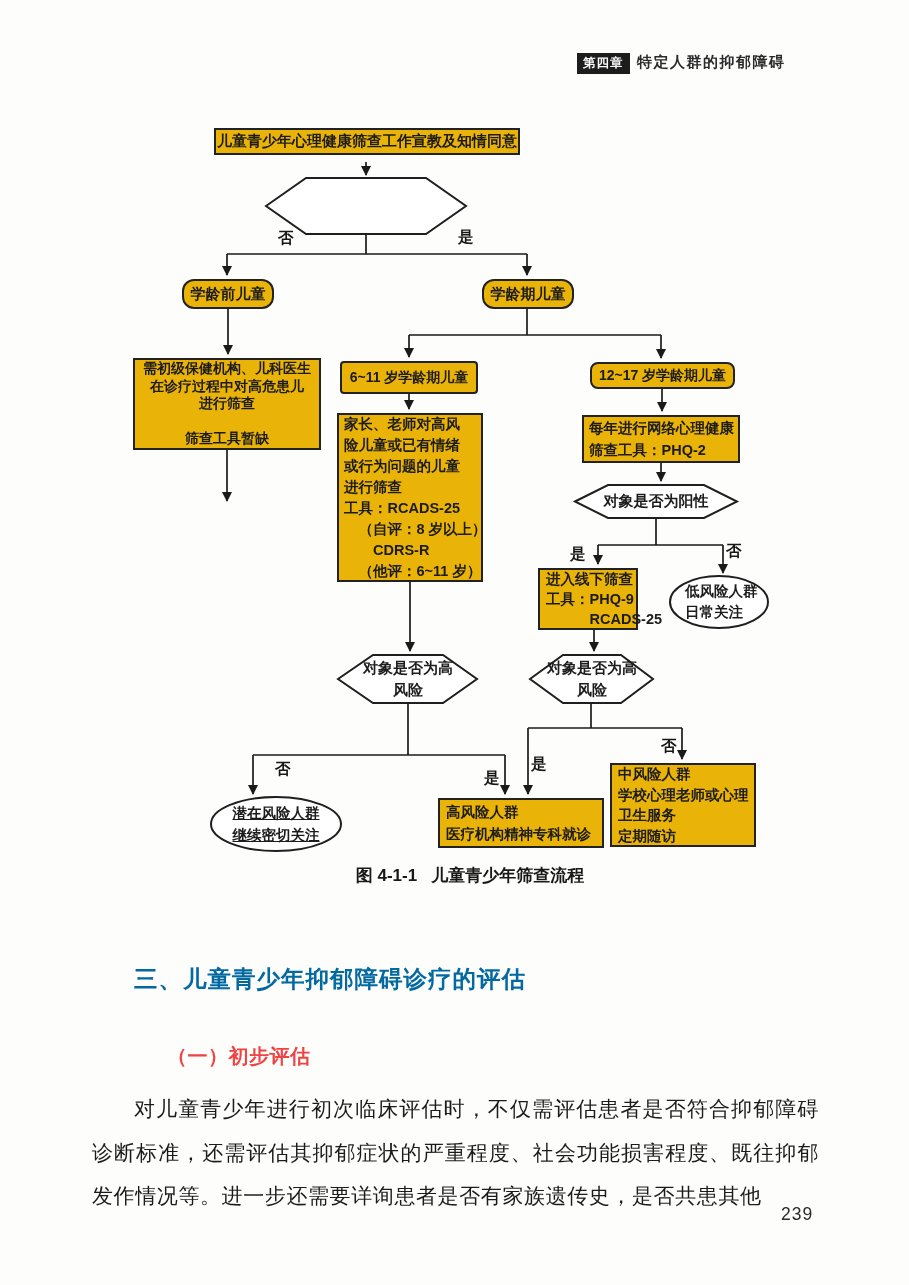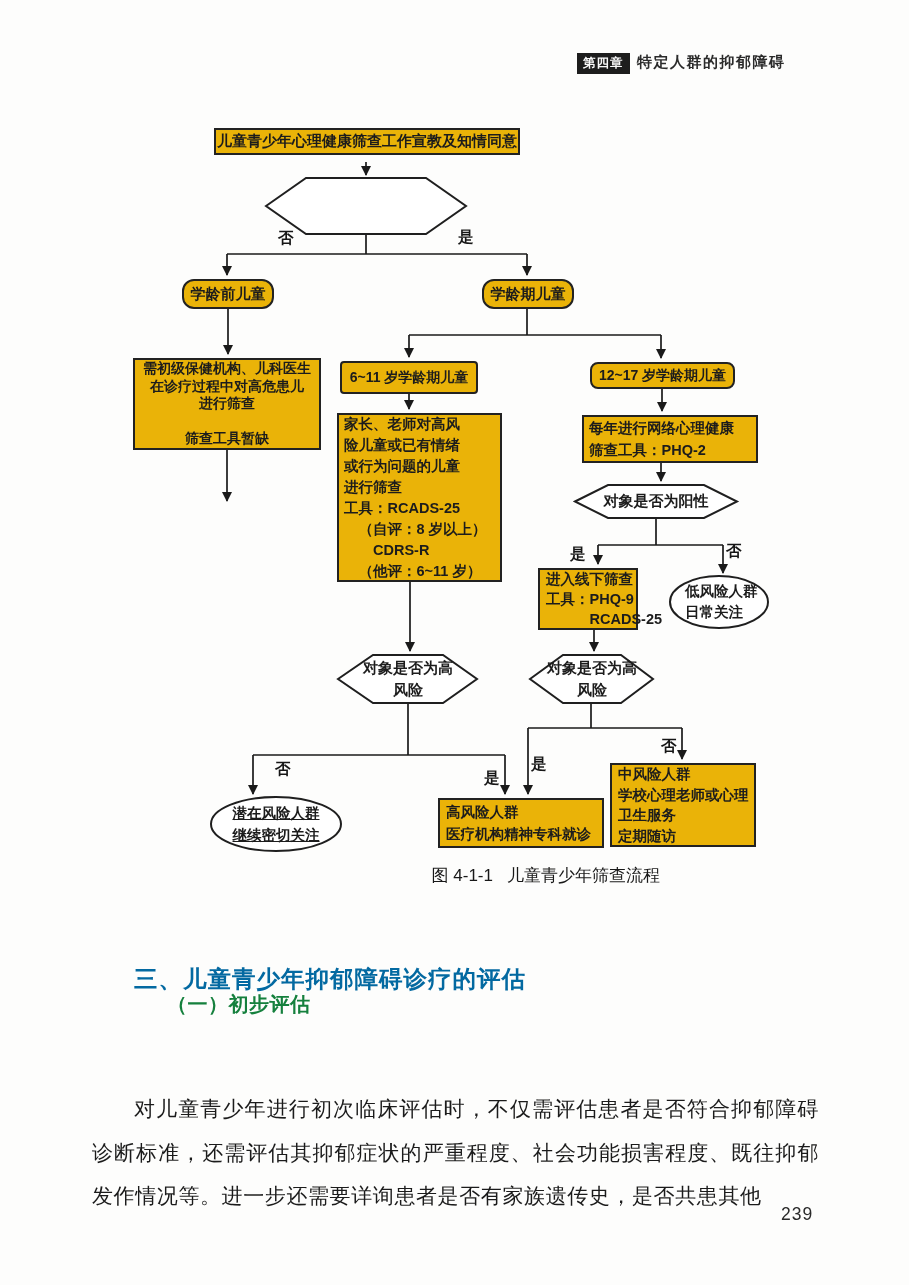--- a/index.html
+++ b/index.html
@@ -25,31 +25,31 @@
   .node.l{justify-content:flex-start; text-align:left; padding-left:6px;}
   .node.r{border-radius:12px;}
   .tx{white-space:pre; display:block;}
   .ovl{
     position:absolute; display:flex; align-items:center; justify-content:center;
     text-align:center; font-weight:600; color:#1c1c1c;
   }
   .ovl.l{justify-content:flex-start; text-align:left;}
   .lbl{position:absolute; font-size:15.5px; font-weight:700; color:#161616;}
   .caption{
-    position:absolute; left:280px; top:864px; width:380px; text-align:right;
-    font-size:17px; font-weight:400; color:#181818;
+    position:absolute; left:280px; top:864px; width:380px; text-align:center;
+    font-size:17px; font-weight:700; color:#181818;
   }
   .caption .cap-label{margin-right:14px;}
   .sec-heading{
     position:absolute; left:134px; top:963px; font-size:23.5px; font-weight:700;
     color:#0369a1; letter-spacing:1px;
   }
   .sub-heading{
-    position:absolute; left:167px; top:991px; font-size:20px; font-weight:700;
-    color:#15803d; letter-spacing:0.5px;
+    position:absolute; left:167px; top:1043px; font-size:20px; font-weight:700;
+    color:#ef4444; letter-spacing:0.5px;
   }
   .body-par{
     position:absolute; left:92px; top:1087px; width:727px;
     font-size:21px; line-height:43.5px; letter-spacing:0.6px;
     text-align:justify; text-indent:2em; color:#1b1b1b;
   }
   .page-num{
     position:absolute; left:781px; top:1204px; font-size:17.5px; color:#2a2a2a;
     letter-spacing:1px;
   }
@@ -130,32 +130,32 @@
 
 
   <div class="node c r" style="left:340px; top:361px; width:138px; height:33px; font-size:14px; border-radius:4px;">
     <span class="tx">6~11 岁学龄期儿童</span>
   </div>
 
   <div class="node c r" style="left:590px; top:362px; width:145px; height:27px; font-size:14px; border-radius:8px;">
     <span class="tx">12~17 岁学龄期儿童</span>
   </div>
 
-  <div class="node l" style="left:337px; top:413px; width:165px; height:169px; font-size:14.5px; line-height:21px; padding-left:5px;">
+  <div class="node l" style="left:337px; top:413px; width:146px; height:169px; font-size:14.5px; line-height:21px; padding-left:5px;">
     <span class="tx">家长、老师对高风
 险儿童或已有情绪
 或行为问题的儿童
 进行筛查
 工具：RCADS-25
 　（自评：8 岁以上）
 　　CDRS-R
 　（他评：6~11 岁）</span>
   </div>
 
-  <div class="node l" style="left:582px; top:415px; width:176px; height:48px; font-size:14.5px; line-height:22px; padding-left:5px;">
+  <div class="node l" style="left:582px; top:415px; width:158px; height:48px; font-size:14.5px; line-height:22px; padding-left:5px;">
     <span class="tx">每年进行网络心理健康
 筛查工具：PHQ-2</span>
   </div>
 
   <div class="node l" style="left:538px; top:568px; width:100px; height:62px; font-size:14.5px; line-height:20px; padding-left:6px;">
     <span class="tx">进入线下筛查
 工具：PHQ-9
 　　　RCADS-25</span>
   </div>
 

